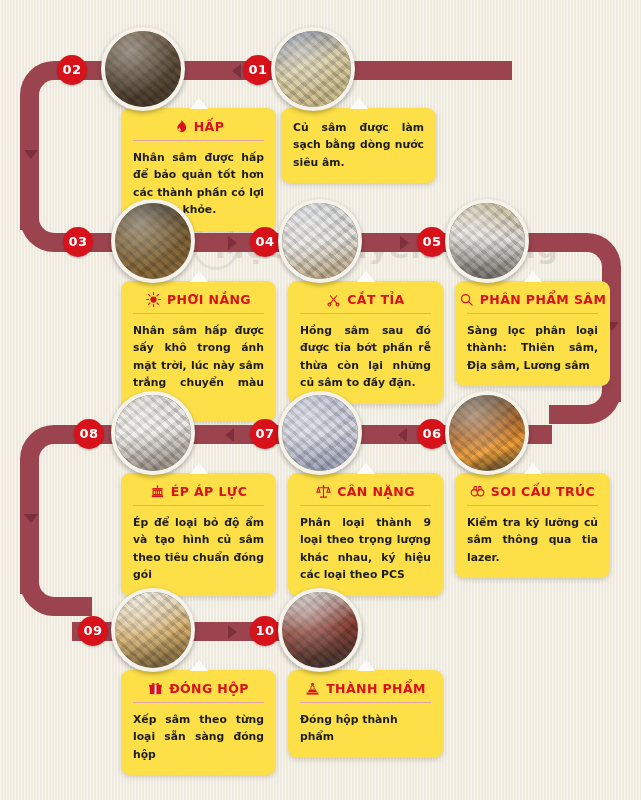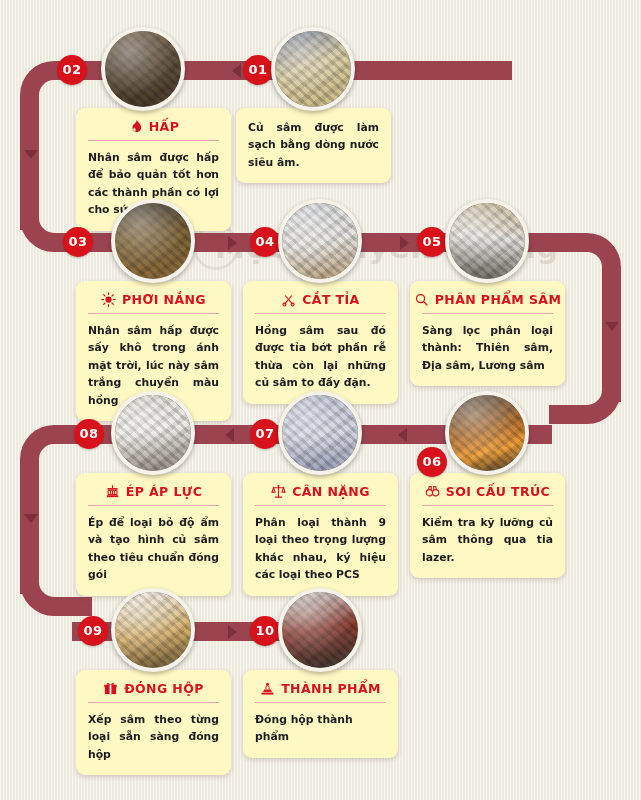--- a/index.html
+++ b/index.html
@@ -133,25 +133,26 @@
     position: absolute;
     inset: 0;
     border-radius: 50%;
     background: radial-gradient(circle at 32% 26%, rgba(255,255,255,0.40), rgba(255,255,255,0) 62%);
   }
 
   
   .card {
     position: absolute;
     width: 155px;
-    background: #fef9c3;
+    background: #fde047;
     border-radius: 9px;
     box-shadow: 0 2px 5px rgba(90,70,50,0.22);
     padding: 11px 12px 12px 12px;
     z-index: 5;
+    margin-left: 45px;
   }
   .card::before {  
     content: "";
     position: absolute;
     top: -10px;
     left: 50%;
     margin-left: -9px;
     width: 0; height: 0;
     border-left: 9px solid transparent;
     border-right: 9px solid transparent;
@@ -386,21 +387,21 @@
     </div>
     <div class="card-body">Phân loại thành 9 loại theo trọng lượng khác nhau, ký hiệu các loại theo PCS</div>
   </div>
 
   <div class="photo" style="left:445px; top:391px;">
     <div class="img" style="background:
        linear-gradient(165deg,#4d4b46 0%,#b9702c 48%,#f2a13a 70%,#3a352c 100%);"></div>
     <div class="tex"></div>
     <div class="sheen"></div>
   </div>
-  <div class="badge" style="left:417px; top:419px;margin-top:28px;">06</div>
+  <div class="badge" style="left:417px; top:419px;">06</div>
   <div class="card" style="left:410px; top:473px;">
     <div class="card-head">
       <span class="card-icon">
         <svg viewBox="0 0 24 24">
           <g stroke="#d8121a" stroke-width="1.8" fill="none">
             <circle cx="7" cy="14" r="5"></circle>
               <circle cx="17" cy="14" r="5"></circle>
             <path d="M5.5 9 L7 4 h3 v6"></path>
               <path d="M18.5 9 L17 4 h-3 v6"></path>
           </g>

